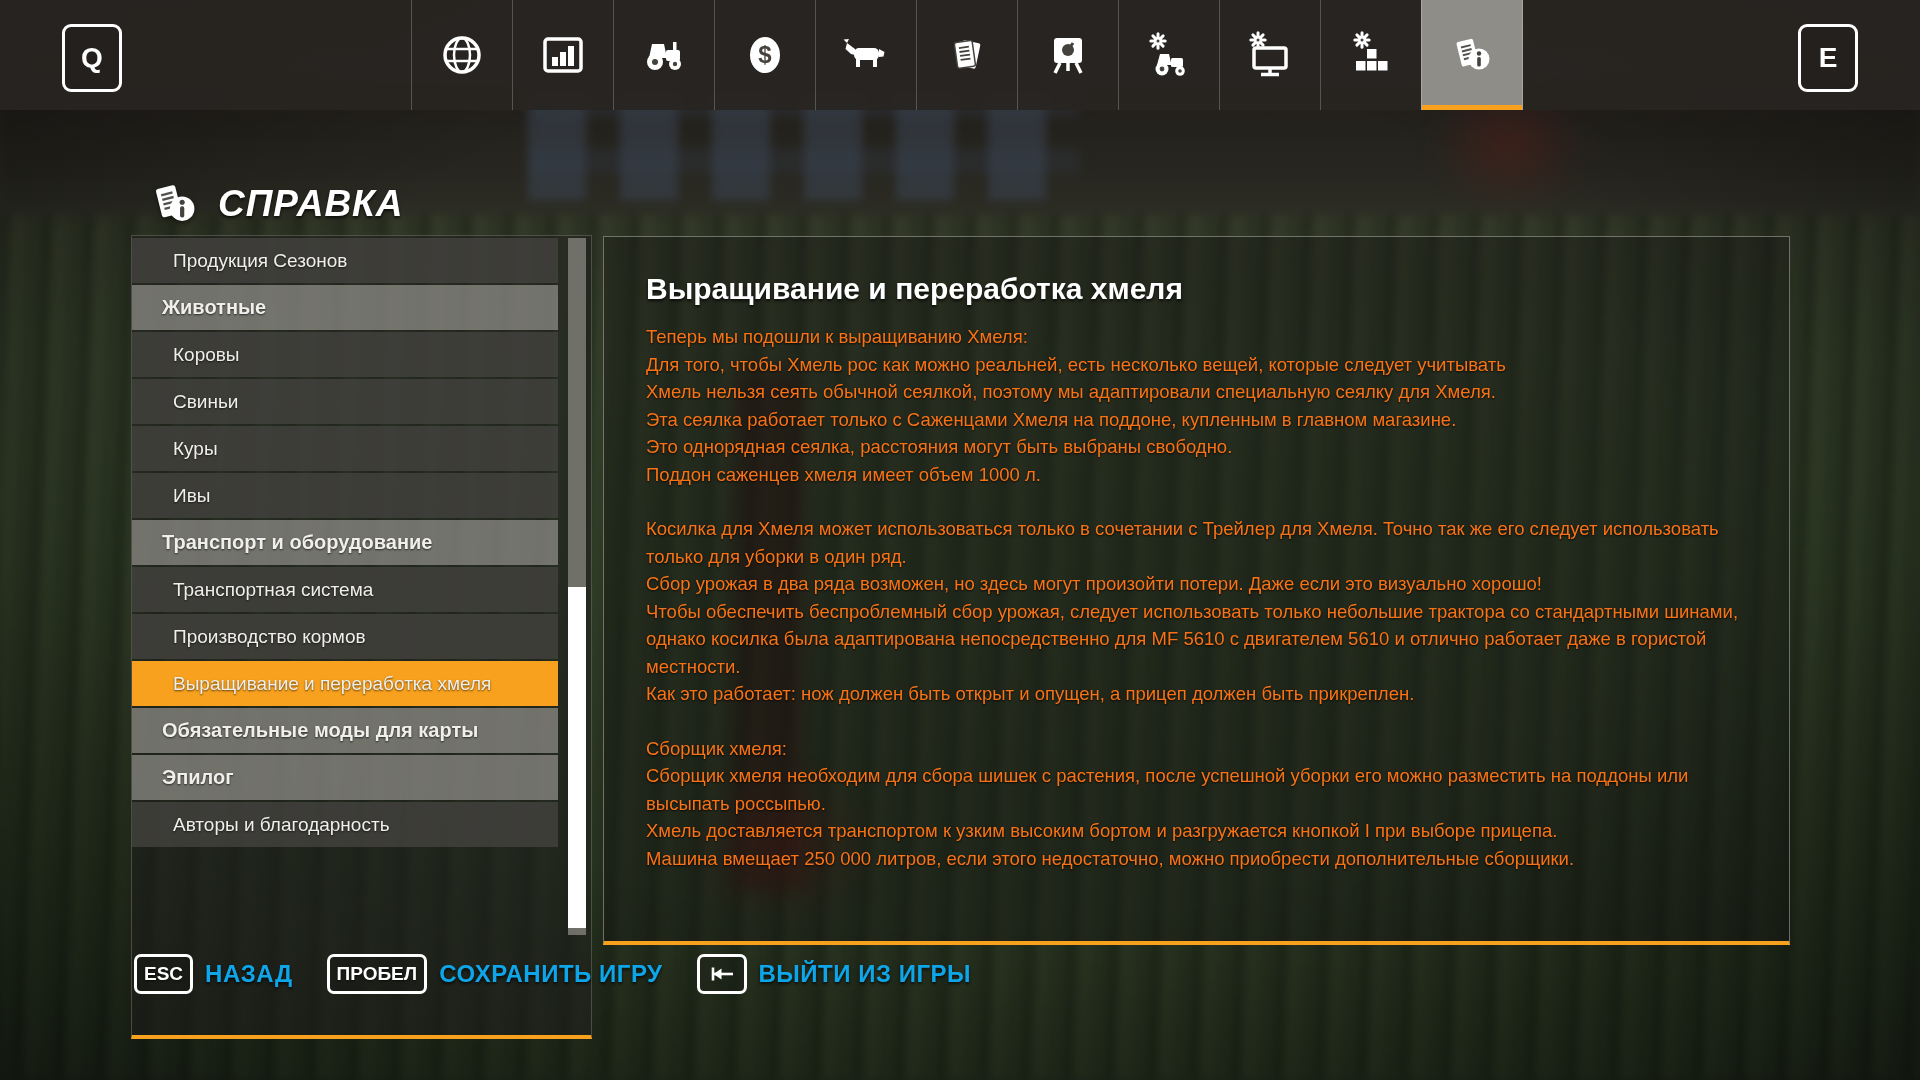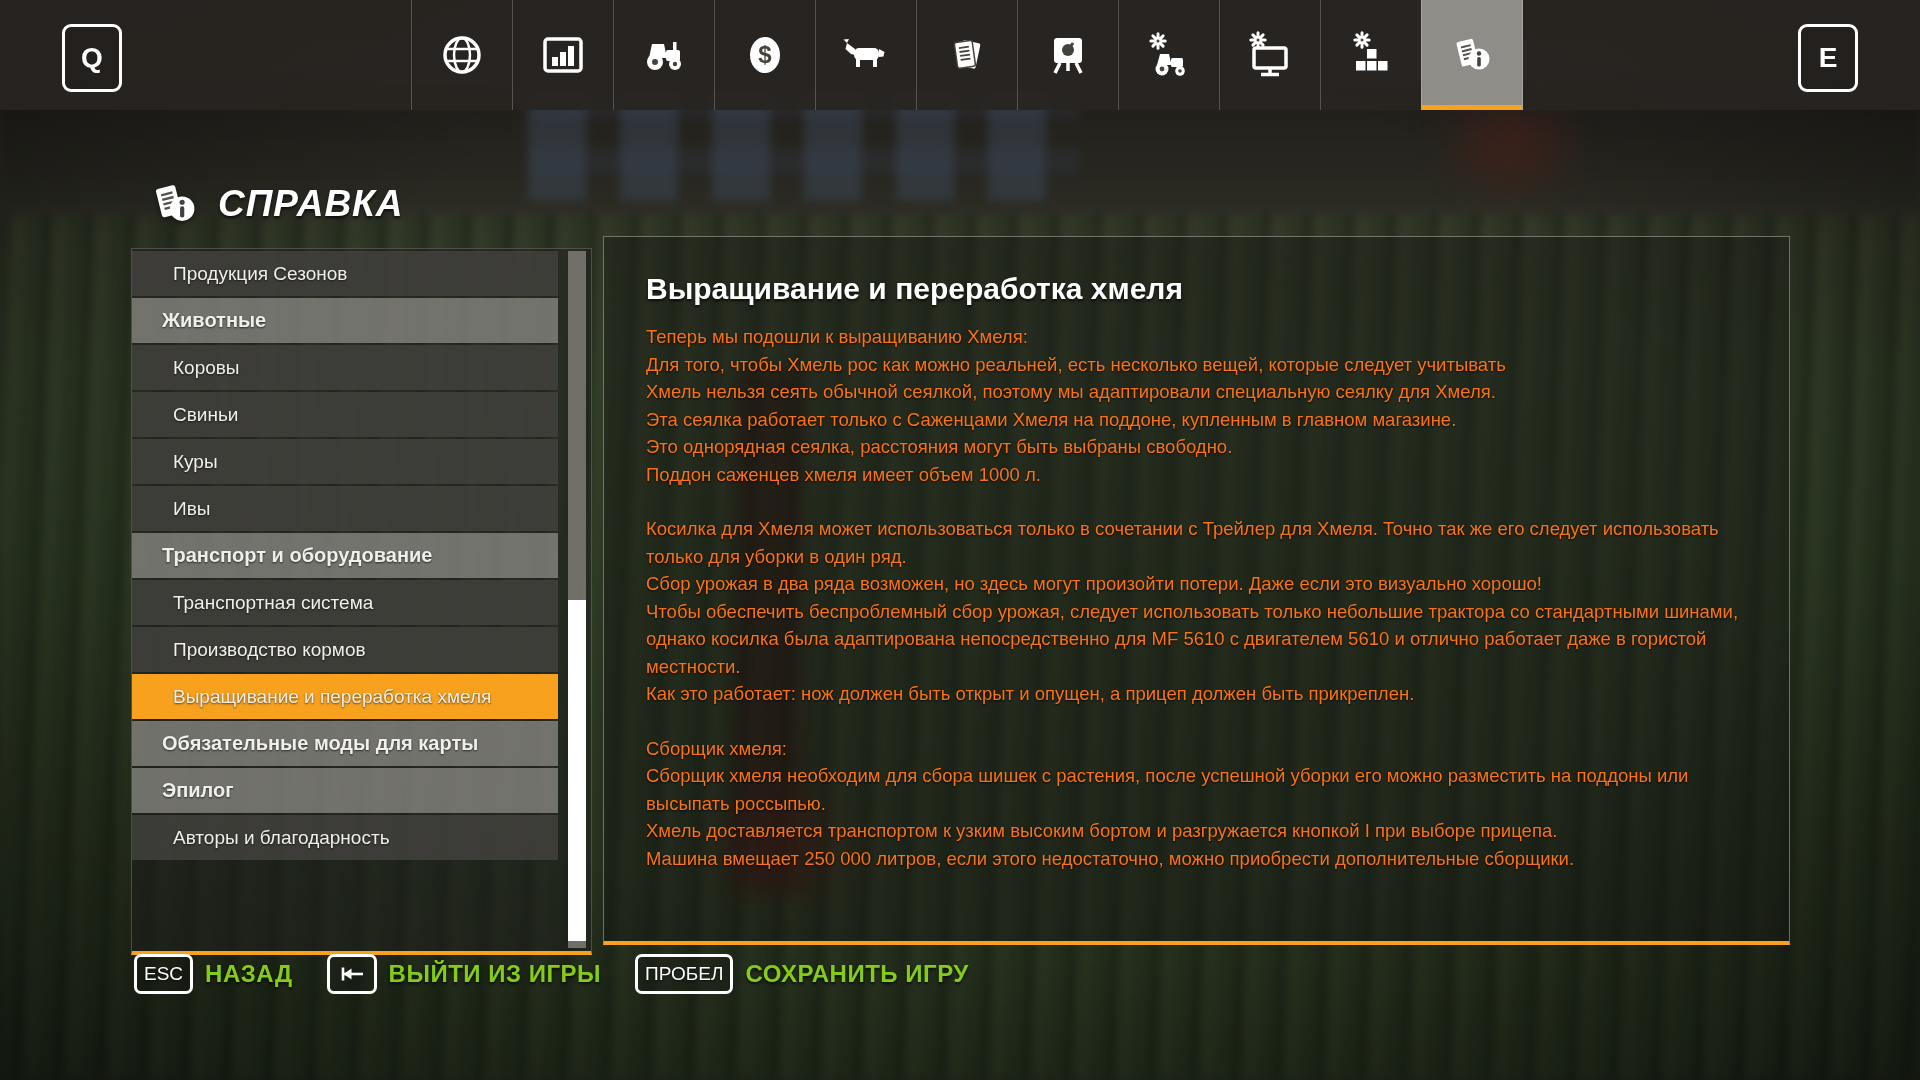--- a/index.html
+++ b/index.html
@@ -42,21 +42,21 @@
   .key-hint.left{left:62px;}
   .key-hint.right{right:62px;}
 
   
   .page-title-row{position:absolute;left:146px;top:176px;display:flex;align-items:center;gap:16px;z-index:5;font-style:italic;}
   .title-icon svg{width:56px;height:56px;display:block;filter:drop-shadow(0 2px 2px rgba(0,0,0,0.5));}
   .page-title-row h1{margin:0;color:#fff;font-size:37px;font-weight:700;letter-spacing:1px;
     text-shadow:0 2px 3px rgba(0,0,0,0.7);}
 
   
-  .sidebar{position:absolute;left:131px;top:248px;width:461px;height:707px;z-index:5;box-sizing:border-box;
+  .sidebar{position:absolute;left:131px;top:235px;width:461px;height:804px;z-index:5;box-sizing:border-box;
     background:rgba(30,29,27,0.5);border:1px solid rgba(160,158,152,0.35);
     border-bottom:4px solid var(--accent,#f7a11e);}
   .rows{position:absolute;left:0;top:2px;width:426px;}
   .row{height:45px;margin-bottom:2px;display:flex;align-items:center;
     color:#f0efec;font-size:19px;padding-left:41px;box-sizing:border-box;
     background:rgba(66,65,61,0.85);text-shadow:0 1px 2px rgba(0,0,0,0.65);cursor:pointer;}
   .row.header{padding-left:30px;font-weight:700;font-size:20px;background:rgba(146,144,138,0.72);cursor:default;}
   .row.selected{background:var(--accent,#f7a11e);}
   .scrollbar{position:absolute;right:5px;top:2px;width:18px;height:697px;background:rgba(126,124,118,0.85);}
   .scrollbar .thumb{position:absolute;left:0;width:100%;top:50%;height:49%;background:#fff;}
@@ -67,25 +67,25 @@
     border-bottom:4px solid var(--accent,#f7a11e);padding:34px 46px 0 42px;overflow:hidden;}
   .content h2{margin:0 0 16px 0;color:#fff;font-size:30px;font-weight:600;line-height:36px;
     text-shadow:0 2px 3px rgba(0,0,0,0.7);}
   .body-text{margin:0 0 27px 0;max-width:1130px;color:#f97316;font-size:18.5px;line-height:27.5px;
     white-space:pre-line;text-shadow:0 1px 2px rgba(0,0,0,0.8);}
 
   
   .footer{position:absolute;left:134px;top:954px;display:flex;align-items:center;gap:34px;z-index:5;}
   .action{display:flex;align-items:center;gap:12px;cursor:pointer;}
   .keycap{min-width:40px;height:40px;border:3px solid #fff;border-radius:7px;color:#fff;
-    font-weight:400;font-size:19px;display:flex;align-items:center;justify-content:center;
+    font-weight:700;font-size:19px;display:flex;align-items:center;justify-content:center;
     padding:0 7px;box-sizing:border-box;background:rgba(20,20,18,0.25);
     text-shadow:0 1px 2px rgba(0,0,0,0.6);}
   .keycap svg{width:30px;height:20px;display:block;}
-  .action .label{color:#84cc16;font-weight:700;font-size:24px;letter-spacing:.5px;
+  .action .label{color:#0ea5e9;font-weight:700;font-size:24px;letter-spacing:.5px;
     text-shadow:0 2px 3px rgba(0,0,0,0.7);}
 </style>
 </head>
 <body>
 
 <div class="screen">
 
   <div class="bg">
     <div class="bg-buildings"></div>
     <div class="bg-thumbs"></div>
@@ -325,28 +325,28 @@
 Машина вмещает 250 000 литров, если этого недостаточно, можно приобрести дополнительные сборщики.</p>
       </div>
   </main>
 
   <footer class="footer" id="footer">
       <div class="action">
         <span class="keycap">ESC</span>
         <span class="label">НАЗАД</span>
       </div>
       <div class="action">
+        <span class="keycap">ПРОБЕЛ</span>
+        <span class="label">СОХРАНИТЬ ИГРУ</span>
+      </div>
+      <div class="action">
         <span class="keycap">
           <svg viewBox="0 0 30 20">
             <line x1="6" y1="3.5" x2="6" y2="16.5" stroke="#fff" stroke-width="2.6"></line>
             <line x1="7" y1="10" x2="26" y2="10" stroke="#fff" stroke-width="2.6"></line>
             <path d="M6.5 10 l8 -5.5 v11 z" fill="#fff"></path>
           </svg>
         </span>
         <span class="label">ВЫЙТИ ИЗ ИГРЫ</span>
       </div>
-      <div class="action">
-        <span class="keycap">ПРОБЕЛ</span>
-        <span class="label">СОХРАНИТЬ ИГРУ</span>
-      </div>
     </footer>
 
 </div>
 
 </body></html>

